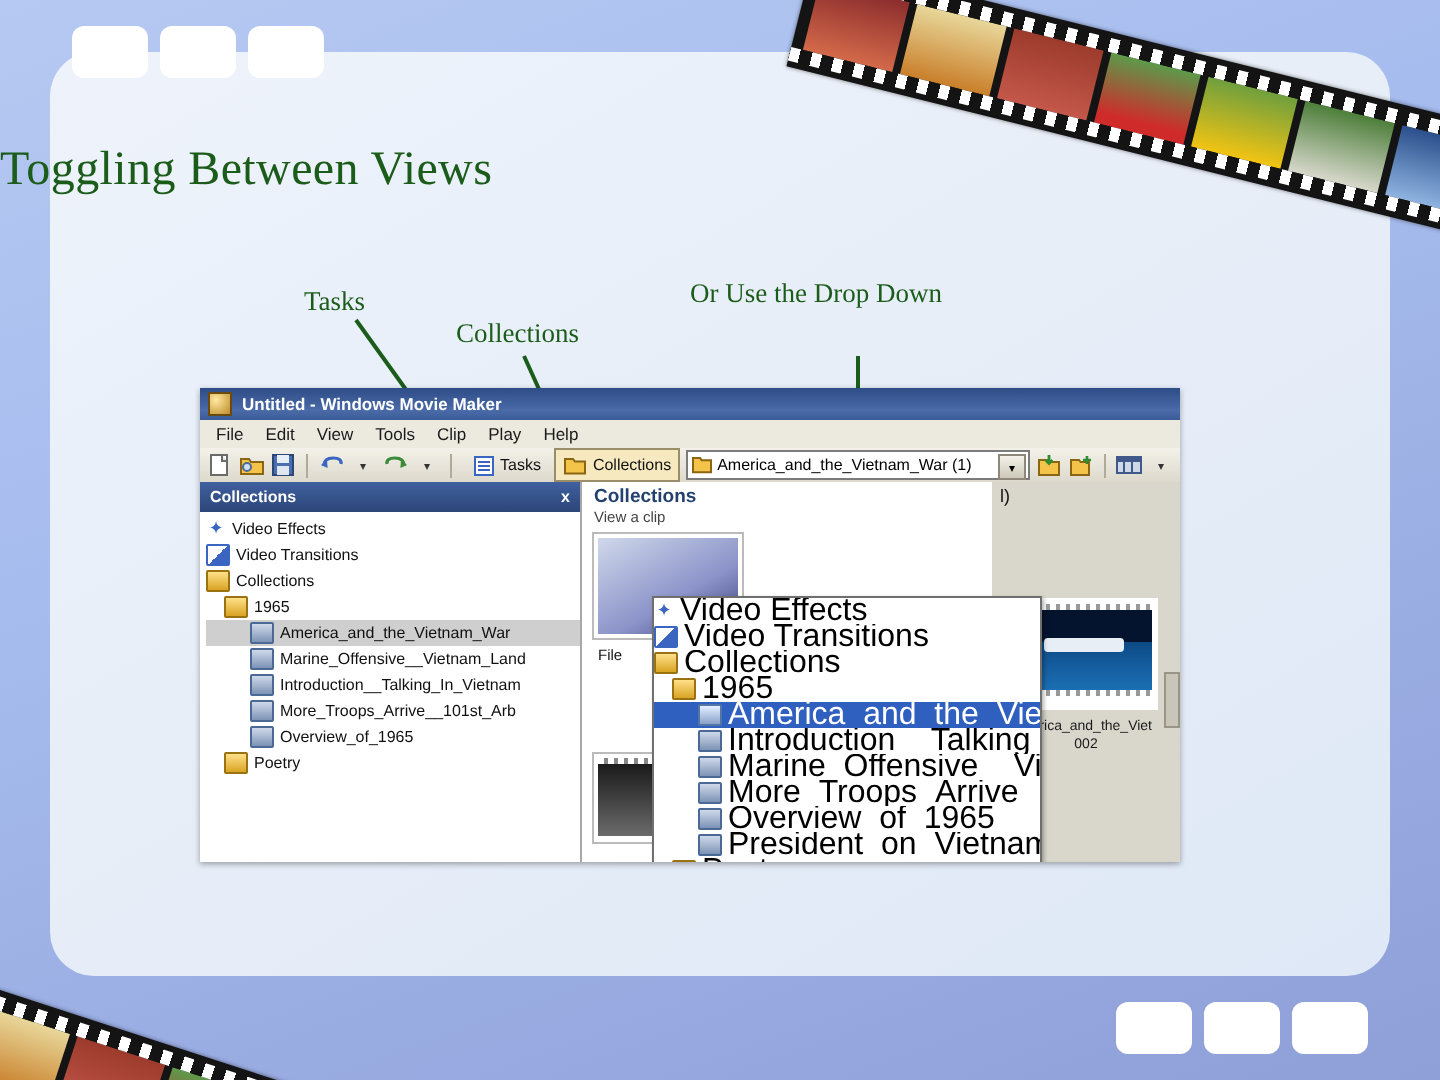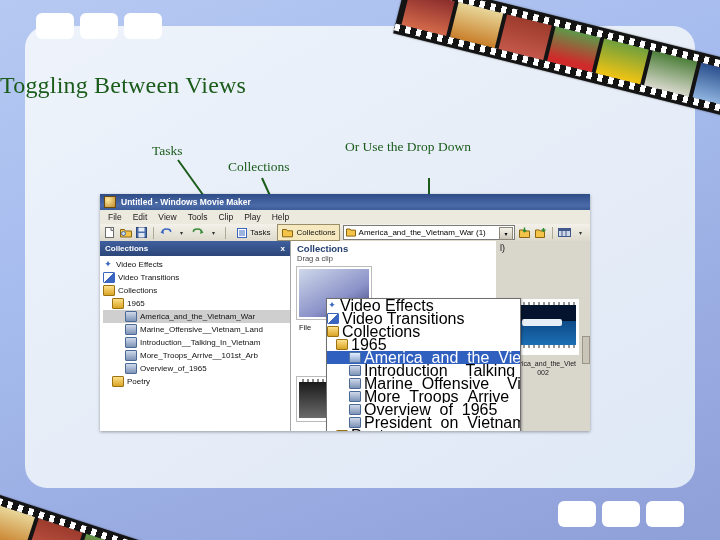--- a/index.html
+++ b/index.html
@@ -309,21 +309,21 @@
             </div>
             <div class="tnode ind1">
               <span class="ico folder"></span>
               <span>Poetry</span>
             </div>
           </div>
       </div>
 
       <div id="pane-mid">
         <div id="pane-mid-hdr">Collections</div>
-        <div id="pane-mid-sub">Drag a clip</div>
+        <div id="pane-mid-sub">View a clip</div>
 
         <div class="thumb" style="position:absolute;left:6px;top:26px;width:74px;height:52px">
           <div class="img" style="background:linear-gradient(150deg,#cfd8ea,#8b93c9 60%,#3b3f7a);"></div>
         </div>
         <div style="position:absolute;left:8px;top:82px;font-size:7.5px;color:#111">File</div>
 
         <div class="thumbrow" style="left:6px;top:136px">
           <div class="thumb">
             <div class="perf"></div>
             <div class="img" style="height:36px;background:linear-gradient(#1a1a1a,#6b6b6b)"></div>

